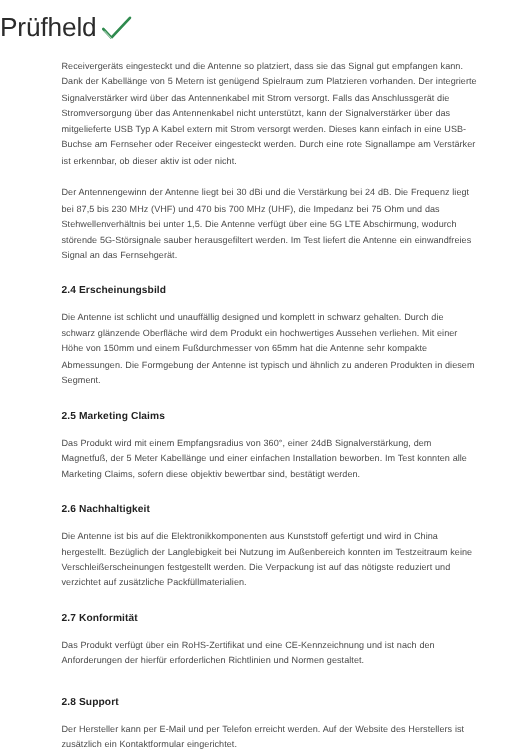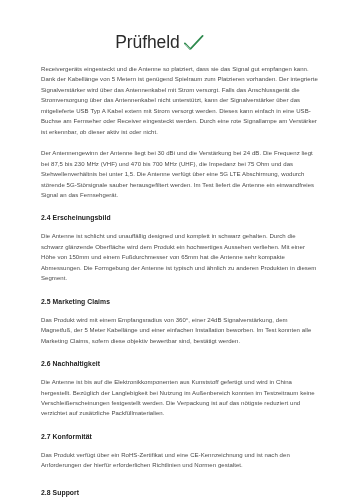--- a/index.html
+++ b/index.html
@@ -22,24 +22,23 @@
     padding: 0;
     position: relative;
     background: #ffffff;
   }
 
   
   .doc-header {
     height: 40px;
     display: flex;
     align-items: flex-start;
-    justify-content: center;
+    justify-content: flex-start;
     padding: 9px 34px 0 0;
     box-sizing: border-box;
-    margin-top: 24px;
   }
   .logo {
     display: flex;
     align-items: center;
     gap: 2px;
   }
   .logo-text {
     font-size: 17.5px;
     line-height: 1;
     letter-spacing: -0.1px;

